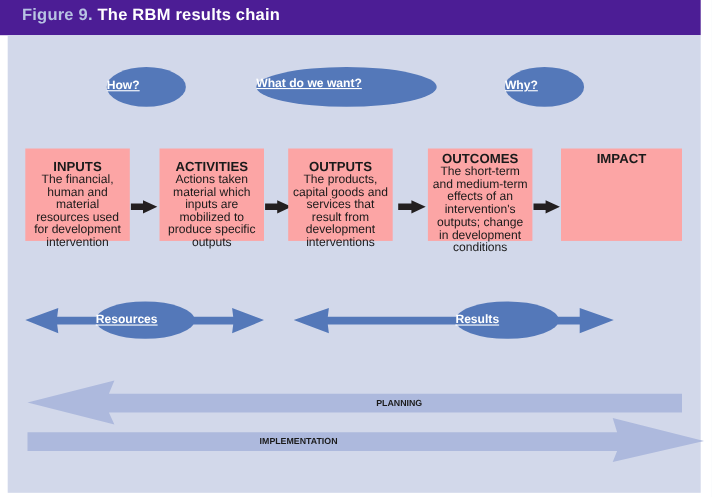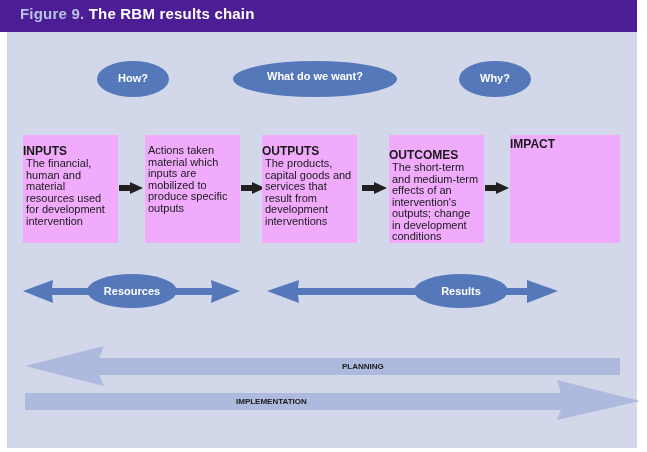--- a/index.html
+++ b/index.html
@@ -3,24 +3,24 @@
 <meta charset="utf-8">
 <style>
   html, body { margin: 0; padding: 0; background: #ffffff; }
   body { width: 647px; height: 452px; position: relative; overflow: hidden;
          font-family: "Liberation Sans", sans-serif; }
   .titlebar { position: absolute; left: 0; top: 0; width: 637px; height: 32px; background: #4c1d95; }
   .title { position: absolute; left: 20px; top: 5px; font-size: 15px; font-weight: bold; color: #ffffff; letter-spacing: 0.2px; white-space: nowrap; }
   .title .fig { color: #b7c3e3; }
   .panel { position: absolute; left: 7px; top: 32px; width: 630px; height: 416px; background: #d2d8ea; }
   svg.diagram { position: absolute; left: 0; top: 0; width: 647px; height: 452px; }
-  .box { position: absolute; top: 135px; height: 108px; background: #f0abfc; text-align: left; color: #1a1a1a; box-sizing: border-box; padding-top: 10px; }
+  .box { position: absolute; top: 135px; height: 84px; background: #fca5a5; text-align: center; color: #1a1a1a; box-sizing: border-box; padding-top: 10px; }
   .box .head { font-size: 12px; font-weight: bold; line-height: 13px; }
   .box .body { font-size: 11px; line-height: 11.5px; padding: 0 3px; }
-  .oval-label { position: absolute; color: #ffffff; font-size: 11px; font-weight: bold; text-align: center; white-space: nowrap; }
+  .oval-label { position: absolute; color: #ffffff; font-size: 11px; font-weight: bold; white-space: nowrap; text-decoration: underline; }
   .band-label { position: absolute; color: #1a1a1a; font-size: 8px; font-weight: bold; white-space: nowrap; }
 </style>
 </head>
 <body>
 
 <div class="titlebar">
   <div class="title">
     <span class="fig">Figure 9.</span>
     <span>The RBM results chain</span>
   </div>
@@ -56,27 +56,28 @@
 
 <div class="oval-label" style="left:97px; top:72px; width:72px;">How?</div>
 <div class="oval-label" style="left:233px; top:70px; width:164px;">What do we want?</div>
 <div class="oval-label" style="left:459px; top:72px; width:72px;">Why?</div>
 
 <div class="box" style="left:23px; width:95px;">
   <div class="head">INPUTS</div>
   <div class="body">The financial, human and material resources used for development intervention</div>
 </div>
 <div class="box" style="left:145px; width:95px;">
+  <div class="head">ACTIVITIES</div>
   <div class="body">Actions taken material which inputs are mobilized to produce specific outputs</div>
 </div>
 <div class="box" style="left:262px; width:95px;">
   <div class="head">OUTPUTS</div>
   <div class="body">The products, capital goods and services that result from development interventions</div>
 </div>
-<div class="box" style="left:389px; width:95px; padding-top:14px;">
+<div class="box" style="left:389px; width:95px; padding-top:3px;">
   <div class="head">OUTCOMES</div>
   <div class="body">The short-term and medium-term effects of an intervention's outputs; change in development conditions</div>
 </div>
 <div class="box" style="left:510px; width:110px; padding-top:3px;">
   <div class="head">IMPACT</div>
 </div>
 
 <div class="oval-label" style="left:87px; top:285px; width:90px;">Resources</div>
 <div class="oval-label" style="left:414px; top:285px; width:94px;">Results</div>
 

